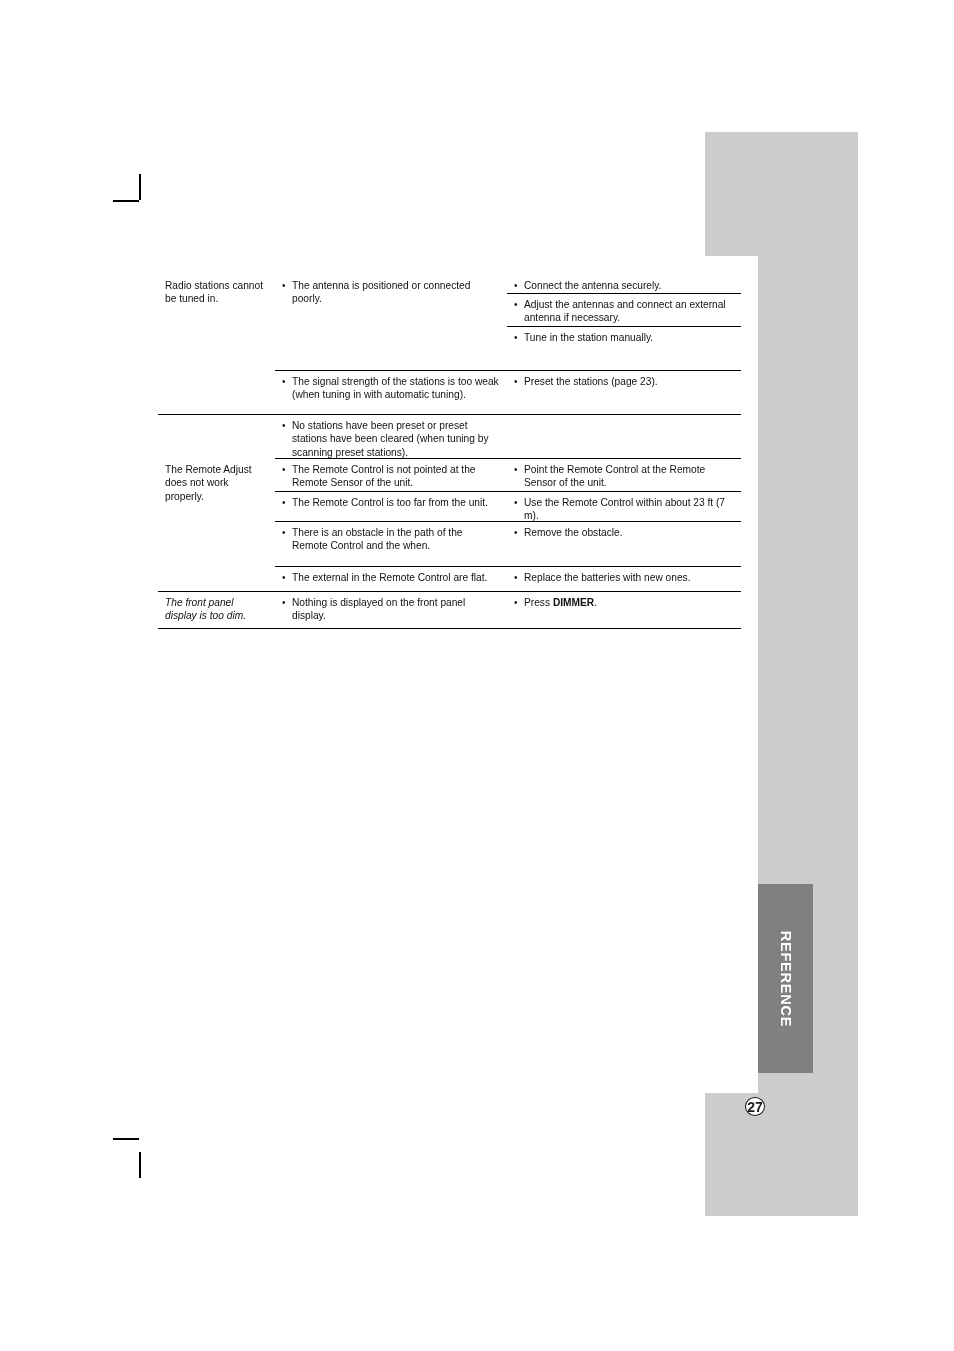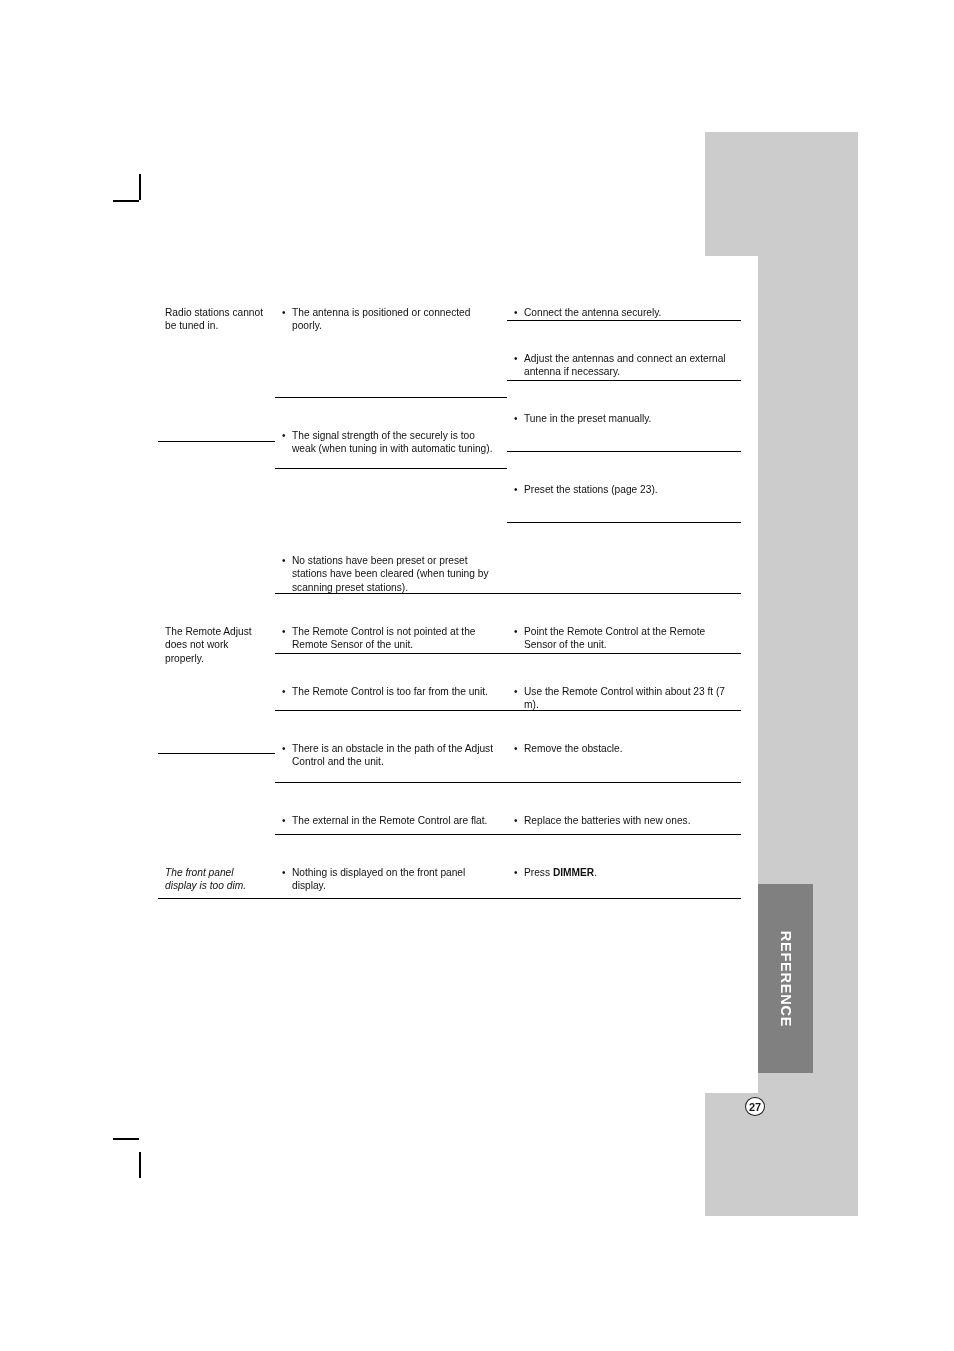--- a/index.html
+++ b/index.html
@@ -63,21 +63,21 @@
   #page-number {
     position: absolute;
     left: 745px;
     top: 1097px;
     width: 20px;
     height: 19px;
     border: 1.6px solid #1a1a1a;
     border-radius: 50%;
     background: #ffffff;
     color: #1a1a1a;
-    font-size: 11px;
+    font-size: 14px;
     font-weight: bold;
     display: flex;
     align-items: center;
     justify-content: center;
     box-sizing: border-box;
     text-align: center;
   }
 
   
   .crop-mark {
@@ -139,21 +139,20 @@
   .sect {
     border-right: 1.3px solid #000;
   }
   .sect.last { border-right: 0; }
 
   .cellbox {
     box-sizing: border-box;
     padding: 4px 7px 4px 7px;
     border-bottom: 1.3px solid #000;
     line-height: 1.30;
-    margin-top: 27px;
   }
   .cellbox.nb { border-bottom: 0; }
   .cellbox.botheavy { border-bottom: 1.5px solid #000; }
 
   .bullet-row {
     display: flex;
     align-items: flex-start;
   }
   .bullet-dot {
     flex: 0 0 auto;
@@ -208,42 +207,42 @@
     <td class="sect">
       <div class="cellbox" style="height:96px;">
         <div class="bullet-row">
           <span class="bullet-dot">•</span>
           <span class="bullet-text">The antenna is positioned or  connected poorly.</span>
         </div>
       </div>
       <div class="cellbox" style="height:44px;">
         <div class="bullet-row">
           <span class="bullet-dot">•</span>
-          <span class="bullet-text">The signal strength of the securely is too weak (when tuning in with automatic tuning).</span>
+          <span class="bullet-text">The signal strength of the stations is too weak (when tuning in with automatic tuning).</span>
         </div>
       </div>
     </td>
 
     <td class="sect last">
       <div class="cellbox" style="height:19px;">
         <div class="bullet-row">
           <span class="bullet-dot">•</span>
           <span class="bullet-text">Connect the antenna securely.</span>
         </div>
       </div>
       <div class="cellbox" style="height:33px;">
         <div class="bullet-row">
           <span class="bullet-dot">•</span>
           <span class="bullet-text">Adjust the antennas and connect an external antenna if necessary.</span>
         </div>
       </div>
       <div class="cellbox" style="height:44px;">
         <div class="bullet-row">
           <span class="bullet-dot">•</span>
-          <span class="bullet-text">Tune in the preset manually.</span>
+          <span class="bullet-text">Tune in the station manually.</span>
         </div>
       </div>
       <div class="cellbox" style="height:44px;">
         <div class="bullet-row">
           <span class="bullet-dot">•</span>
           <span class="bullet-text">Preset the stations (page 23).</span>
         </div>
       </div>
     </td>
   </tr>
@@ -281,21 +280,21 @@
       </div>
       <div class="cellbox" style="height:30px;">
         <div class="bullet-row">
           <span class="bullet-dot">•</span>
           <span class="bullet-text">The Remote Control is too far from the unit.</span>
         </div>
       </div>
       <div class="cellbox" style="height:45px;">
         <div class="bullet-row">
           <span class="bullet-dot">•</span>
-          <span class="bullet-text">There is an obstacle in the path of the Adjust Control and the unit.</span>
+          <span class="bullet-text">There is an obstacle in the path of the Remote Control and the when.</span>
         </div>
       </div>
       <div class="cellbox" style="height:25px;">
         <div class="bullet-row">
           <span class="bullet-dot">•</span>
           <span class="bullet-text">The external in the Remote Control are flat.</span>
         </div>
       </div>
     </td>
 

